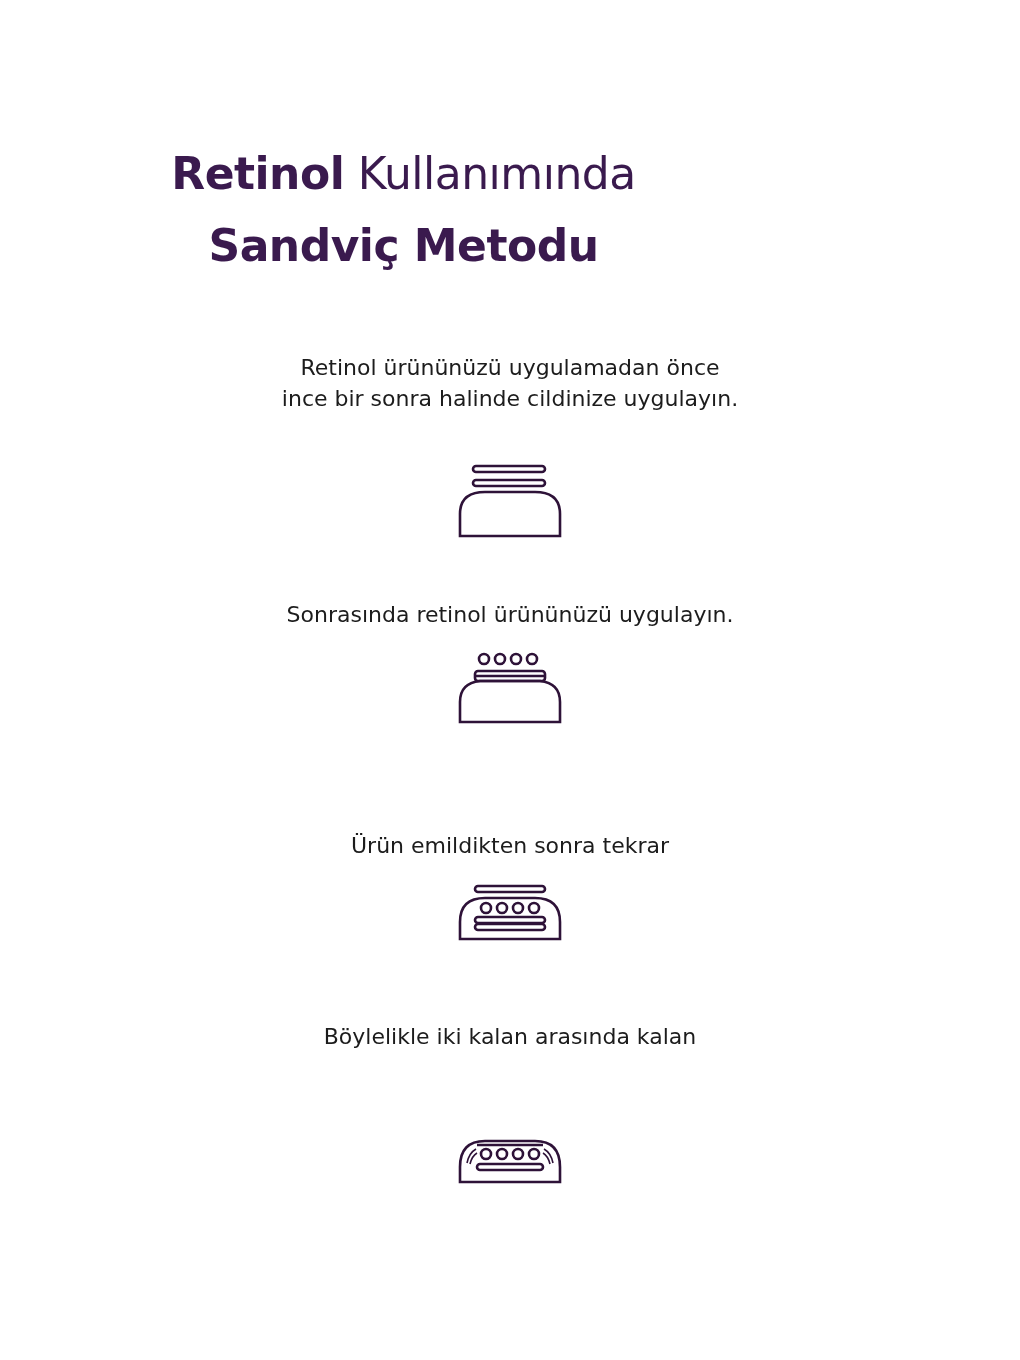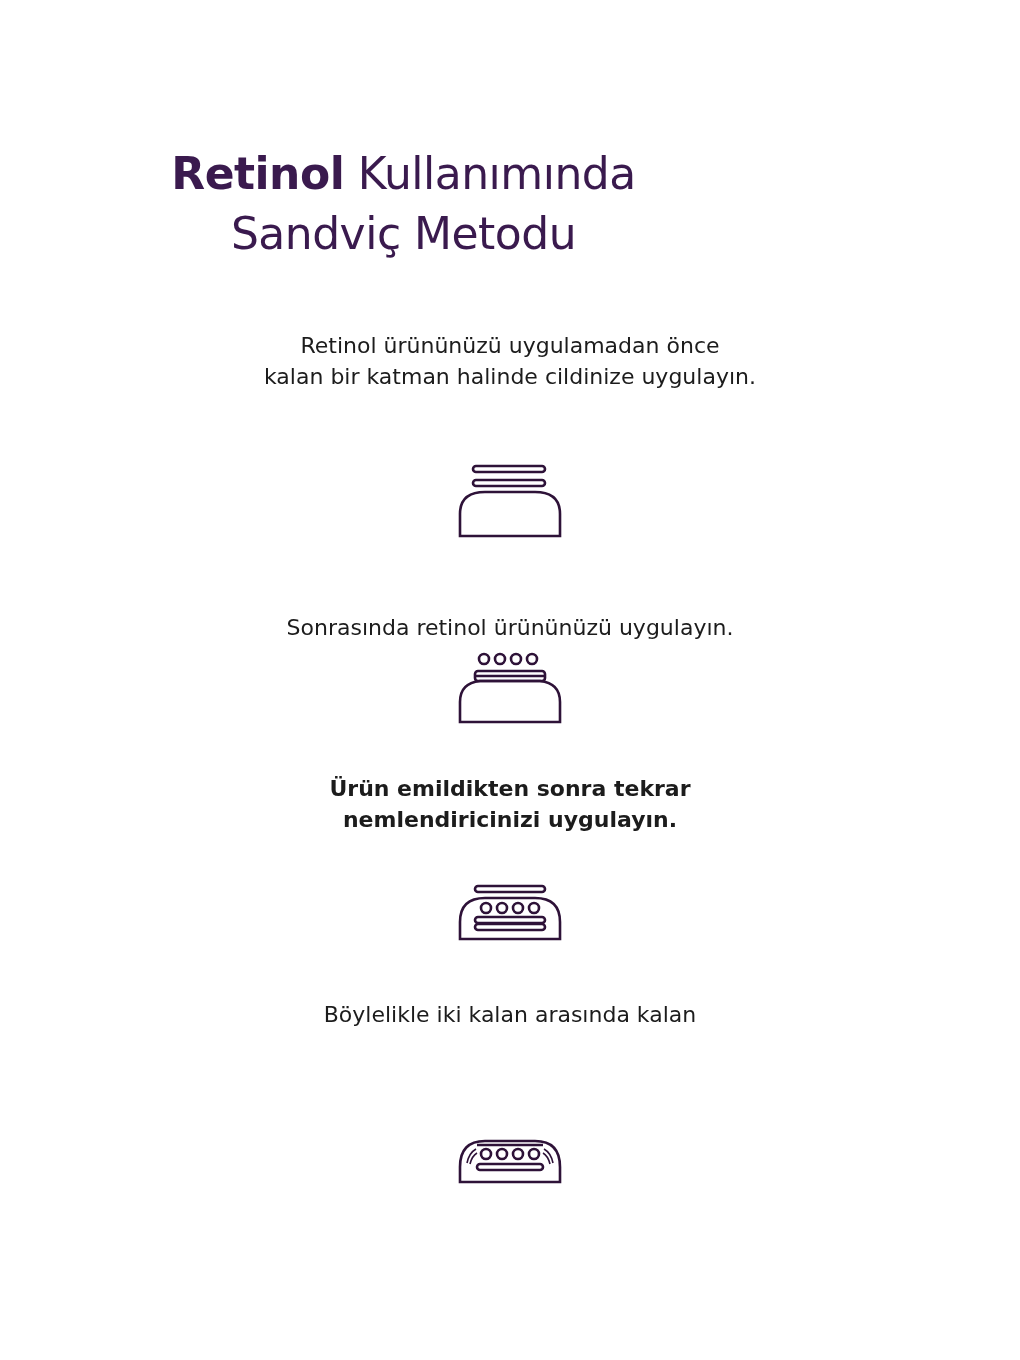--- a/index.html
+++ b/index.html
@@ -1,64 +1,63 @@
 <!DOCTYPE html>
 <html><head>
 <meta charset="utf-8">
 <style>
   html, body { margin: 0; padding: 0; background: #ffffff; }
   body { width: 1020px; height: 1360px; position: relative; overflow: hidden; font-family: "DejaVu Sans", sans-serif; }
   .title { position: absolute; left: 0; width: 807px; text-align: center; color: #3a1a4e; font-size: 44px; line-height: 44px; letter-spacing: -0.5px; }
   .title .bold { font-weight: bold; }
   .title .light { font-weight: normal; }
   .t1 { top: 152px; }
-  .t2 { top: 212px; font-weight: normal; }
-  .para { position: absolute; left: 0; width: 1020px; text-align: center; color: #1c1c1c; font-size: 22px; line-height: 31px; }
+  .t2 { top: 224px; font-weight: bold; }
+  .para { position: absolute; left: 0; width: 1020px; text-align: center; color: #1c1c1c; font-size: 22px; line-height: 31px; margin-top: 22px; }
   .para div { white-space: nowrap; }
   .icon { position: absolute; left: 455px; width: 110px; }
   .icon svg { display: block; }
 </style>
 </head>
 <body>
 
 <div class="title t1">
   <span class="bold">Retinol</span><span class="light"> Kullanımında</span>
 </div>
 <div class="title t2">Sandviç Metodu</div>
 
 <div class="para" style="top:330px;">
   <div>Retinol ürününüzü uygulamadan önce</div>
-  <div>kalan bir katman halinde cildinize uygulayın.</div>
+  <div>ince bir sonra halinde cildinize uygulayın.</div>
 </div>
 <div class="icon" style="top:462px;">
   <svg width="110" height="80" viewBox="0 0 110 80" fill="none" stroke="#2e1238" stroke-width="2.6">
     <rect x="18" y="4" width="72" height="6" rx="3"></rect>
     <rect x="18" y="18" width="72" height="6" rx="3"></rect>
     <path d="M5 74 L5 52 Q5 30 30 30 L80 30 Q105 30 105 52 L105 74 Z"></path>
   </svg>
 </div>
 
-<div class="para" style="top:612px;">
+<div class="para" style="top:577px;">
   <div>Sonrasında retinol ürününüzü uygulayın.</div>
 </div>
 <div class="icon" style="top:650px;">
   <svg width="110" height="80" viewBox="0 0 110 80" fill="none" stroke="#2e1238" stroke-width="2.6">
     <circle cx="29" cy="9" r="5"></circle>
     <circle cx="45" cy="9" r="5"></circle>
     <circle cx="61" cy="9" r="5"></circle>
     <circle cx="77" cy="9" r="5"></circle>
     <rect x="20" y="21" width="70" height="10" rx="3"></rect>
     <line x1="20" y1="26" x2="90" y2="26"></line>
     <path d="M5 72 L5 52 Q5 33 25 31 L85 31 Q105 33 105 52 L105 72 Z"></path>
   </svg>
 </div>
 
-<div class="para" style="top:773px;font-weight:bold;">
+<div class="para" style="top:808px;">
   <div>Ürün emildikten sonra tekrar</div>
-  <div>nemlendiricinizi uygulayın.</div>
 </div>
 <div class="icon" style="top:882px;">
   <svg width="110" height="62" viewBox="0 0 110 62" fill="none" stroke="#2e1238" stroke-width="2.6">
     <rect x="20" y="4" width="70" height="6" rx="3"></rect>
     <path d="M5 57 L5 40 Q5 16 30 16 L80 16 Q105 16 105 40 L105 57 Z"></path>
     <circle cx="31" cy="26" r="5"></circle>
     <circle cx="47" cy="26" r="5"></circle>
     <circle cx="63" cy="26" r="5"></circle>
     <circle cx="79" cy="26" r="5"></circle>
     <rect x="20" y="35" width="70" height="6" rx="3"></rect>

